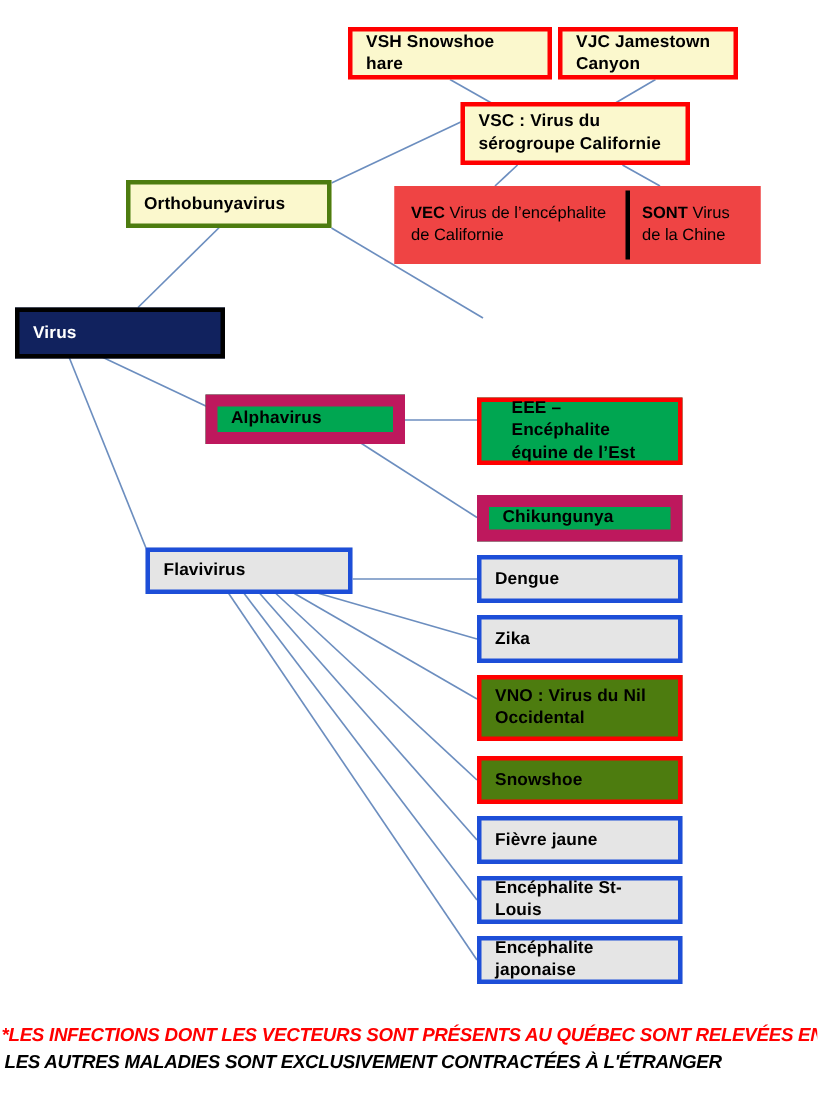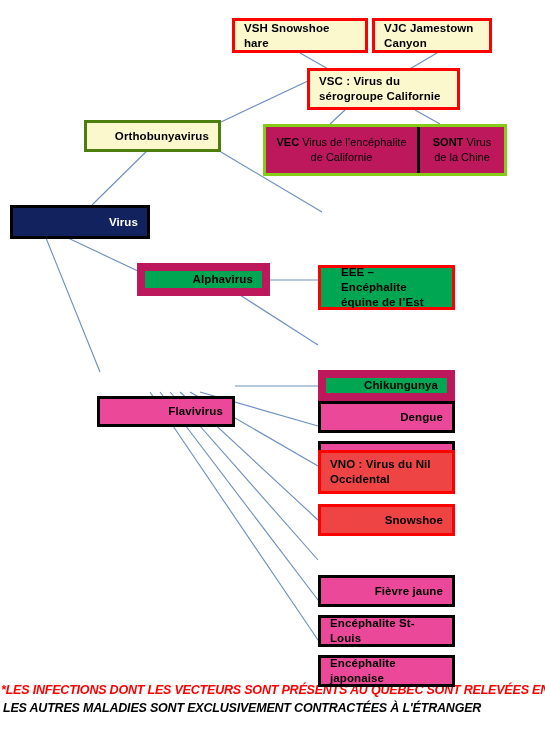--- a/index.html
+++ b/index.html
@@ -27,40 +27,38 @@
     display:flex;
     align-items:center;
     padding:4px 9px;
     font-size:11.5px;
     font-weight:bold;
     line-height:1.28;
     color:#000000;
     letter-spacing:0.1px;
     font-stretch:condensed;
     z-index:3;
-    justify-content:flex-end;
   }
   
   .cream     { background:#fbf8cd; border:3px solid #4d7c0f; }
   .cream-red { background:#fbf8cd; border:3px solid #ff0000; }
   .green     { background:#00a651; border:8px solid #be185d; }
   .green-red { background:#00a651; border:3px solid #ff0000;padding-left:20px; }
-  .peach     { background:#ec4899; border:3px solid #000000;margin-top:31px; }
-  .peach-red { background:#ef4444; border:3px solid #ff0000; }
+  .peach     { background:#e5e5e5; border:3px solid #1d4ed8; }
+  .peach-red { background:#4d7c0f; border:3px solid #ff0000; }
   .navy      { background:#11225e; border:3px solid #000000; color:#ffffff; }
 
   
   .pair{
     position:absolute;
     box-sizing:border-box;
     display:flex;
-    border:3px solid #84cc16;
-    background:#be185d;
+    border:3px solid #ef4444;
+    background:#ef4444;
     z-index:3;
-    text-align:center;
   }
   .pair .cell{
     box-sizing:border-box;
     display:flex;
     align-items:center;
     padding:4px 8px;
     font-size:11px;
     line-height:1.33;
     color:#000000;
     font-weight:normal;
@@ -154,21 +152,21 @@
 
 
   <div class="node green" style="left:137px; top:263px; width:133px; height:33px;">
     <span>Alphavirus</span>
   </div>
 
   <div class="node green-red" style="left:318px; top:265px; width:137px; height:45px;">
     <span>EEE – Encéphalite équine de l’Est</span>
   </div>
 
-  <div class="node green" style="left:318px; top:330px; width:137px; height:31px;margin-top:40px;">
+  <div class="node green" style="left:318px; top:330px; width:137px; height:31px;">
     <span>Chikungunya</span>
   </div>
 
   <div class="node peach" style="left:97px; top:365px; width:138px; height:31px;">
     <span>Flavivirus</span>
   </div>
 
   <div class="node peach" style="left:318px; top:370px; width:137px; height:32px;">
     <span>Dengue</span>
   </div>

